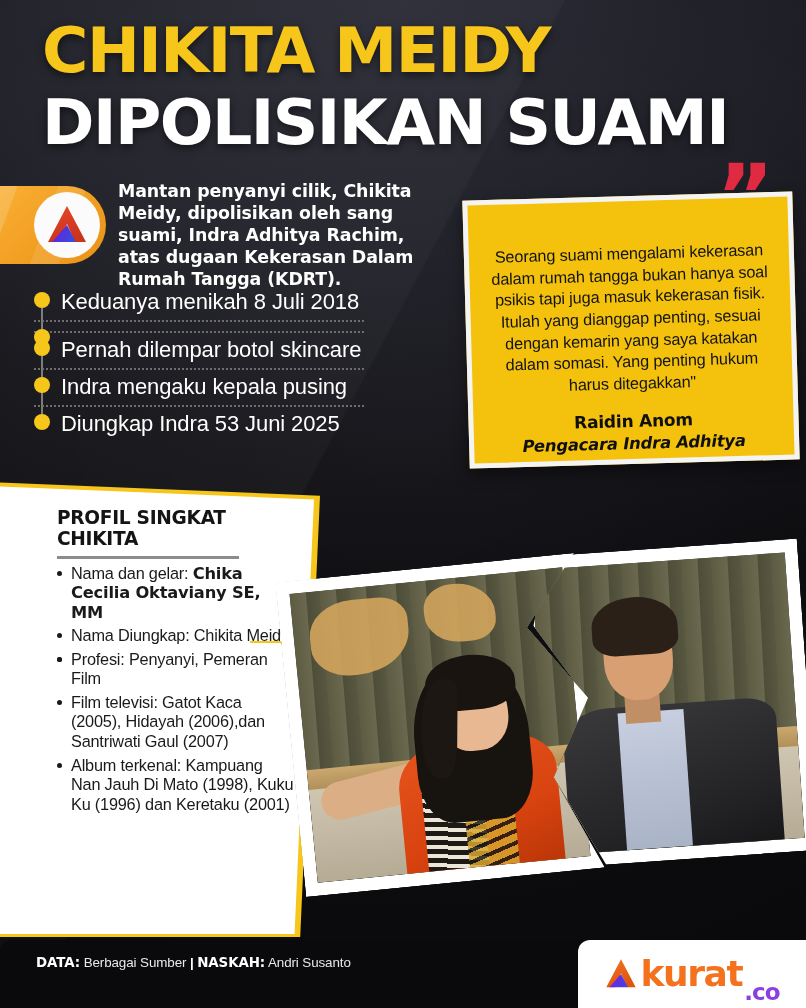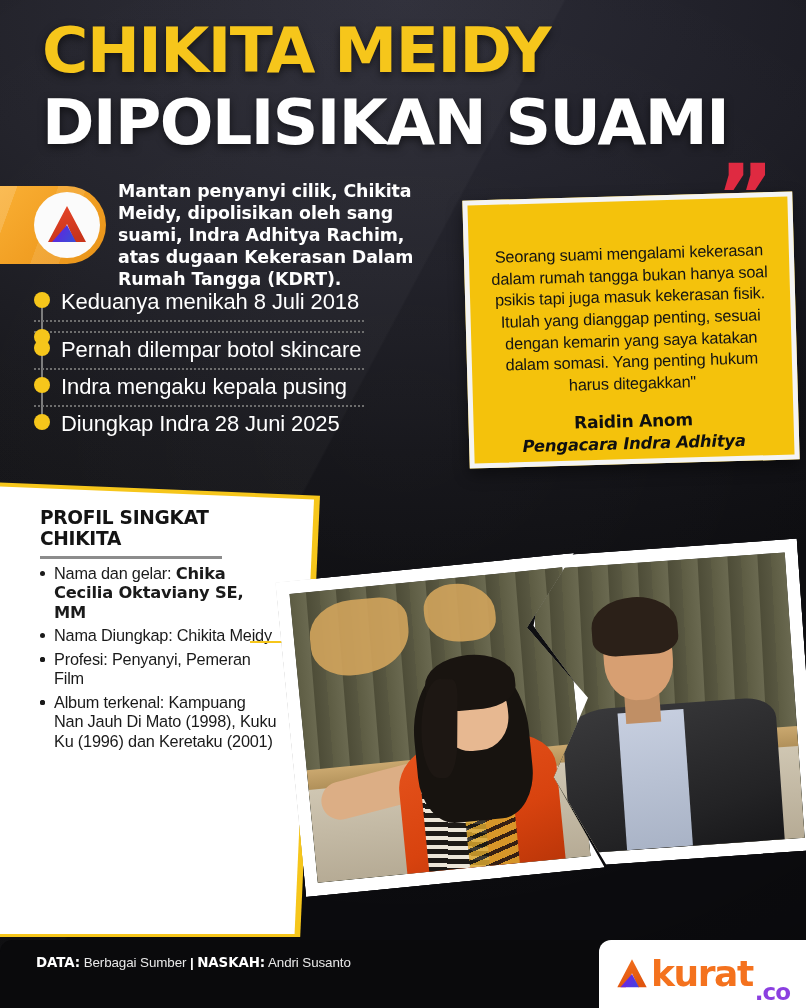--- a/index.html
+++ b/index.html
@@ -197,21 +197,21 @@
   #profile-card {
     position: absolute;
     left: -10px; top: 486px;
     width: 324px; height: 448px;
     background: #ffffff;
     clip-path: polygon(0% 0%, 100% 3.0%, 94% 100%, 0% 100%);
     overflow: hidden;
   }
   #profile-inner {
     position: absolute;
-    left: 50px; top: 22px;
+    left: 67px; top: 22px;
     width: 238px;
   }
   #profile-title {
     color: #141414;
     font-size: 18.6px;
     font-weight: 700;
     font-family: "DejaVu Sans", sans-serif;
     line-height: 1.12;
     letter-spacing: -0.3px;
     padding-bottom: 3px;
@@ -339,21 +339,21 @@
     font-size: 13.4px;
     line-height: 1.62;
     letter-spacing: -0.1px;
   }
   #credits b { color: #ffffff; font-weight: 700; font-family: "DejaVu Sans", sans-serif; text-align: right; }
   #credits .sep { color: #ffffff; font-weight: 700; }
 
   #logo-plate {
     position: absolute;
     right: 0; top: 0;
-    width: 207px; height: 68px;
+    width: 228px; height: 68px;
     background: #ffffff;
     border-radius: 12px 0 0 0;
     display: flex; align-items: center; justify-content: center;
     gap: 2px;
   }
   #logo-word {
     font-family: "DejaVu Sans", sans-serif;
     font-weight: 700;
     font-size: 36px;
     letter-spacing: -1.4px;
@@ -418,21 +418,21 @@
     <div class="fact">
       <span class="dot"></span>
       <span>Pernah dilempar botol skincare</span>
     </div>
     <div class="fact">
       <span class="dot"></span>
       <span>Indra mengaku kepala pusing</span>
     </div>
     <div class="fact">
       <span class="dot"></span>
-      <span>Diungkap Indra 28 Juni 2025</span>
+      <span>Diungkap Indra 53 Juni 2025</span>
     </div>
   </div>
 
   <div id="quote-wrap">
     <div id="quote-card">
       <div id="quote-text">Seorang suami mengalami kekerasan dalam rumah tangga bukan hanya soal psikis tapi juga masuk kekerasan fisik. Itulah yang dianggap penting, sesuai dengan kemarin yang saya katakan dalam somasi. Yang penting hukum harus ditegakkan"</div>
       <div id="quote-author">Raidin Anom</div>
       <div id="quote-role">Pengacara Indra Adhitya</div>
     </div>
     <div id="quote-marks">”</div>
@@ -491,20 +491,21 @@
       </div>
       <div class="pitem">
         <span class="pb"></span>
       </div>
       <div class="pitem">
         <span class="pb"></span>
         <span>Profesi: Penyanyi, Pemeran Film</span>
       </div>
       <div class="pitem">
         <span class="pb"></span>
+        <span>Film televisi: Gatot Kaca (2005), Hidayah (2006),dan Santriwati Gaul (2007)</span>
       </div>
       <div class="pitem">
         <span class="pb"></span>
         <span>Album terkenal: Kampuang Nan Jauh Di Mato (1998), Kuku Ku (1996) dan Keretaku (2001)</span>
       </div>
     </div>
   </div>
 
   <svg id="pointer-svg">
     <polyline points="0,22 150,22 190,92" fill="none" stroke="#F6C61B" stroke-width="2.2"></polyline>

